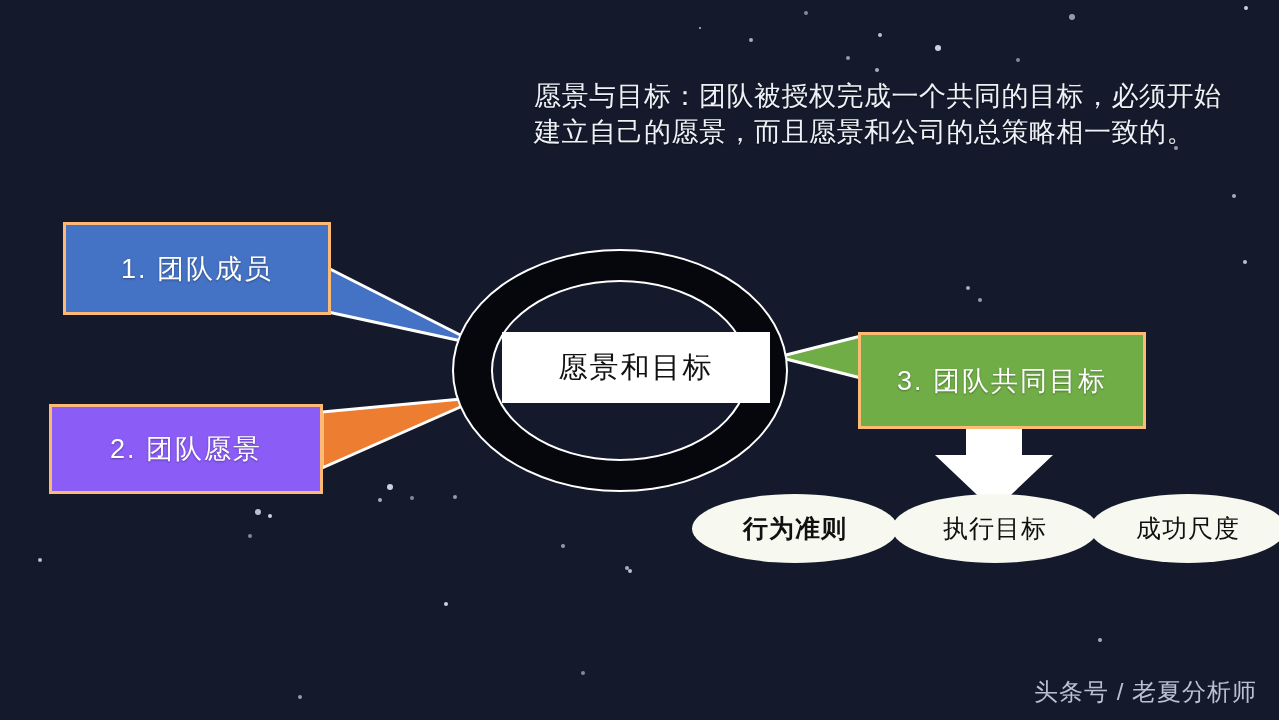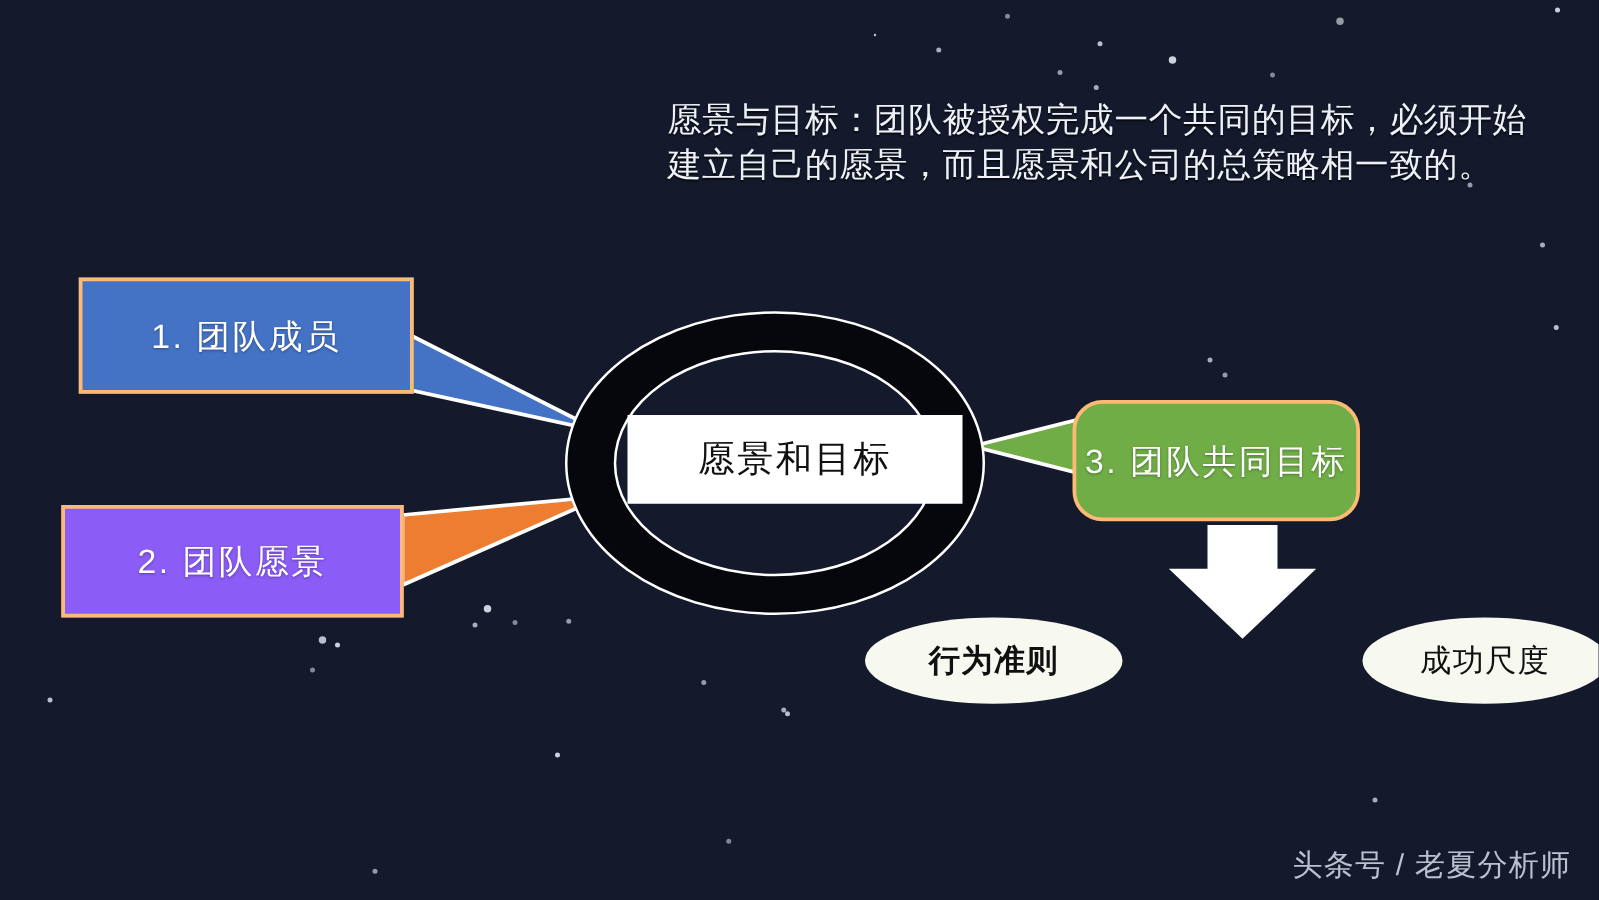--- a/index.html
+++ b/index.html
@@ -95,23 +95,22 @@
   }
   #box-members {
     left: 63px;  top: 222px;  width: 268px; height: 93px;
     background: #4472c4;
   }
   #box-vision {
     left: 49px;  top: 404px;  width: 274px; height: 90px;
     background: #ed7d31;
   }
   #box-goal {
-    left: 858px; top: 320px;  width: 230px; height: 97px;
+    left: 858px; top: 332px;  width: 288px; height: 97px;
     background: #70ad47;
-    border-radius: 24px;
   }
 
   
   #connectors {
     position: absolute;
     left: 0; top: 0;
     width: 1279px; height: 720px;
     pointer-events: none;
   }
 
@@ -199,17 +198,18 @@
 
   <div id="ring-outer" style="background: rgb(6, 7, 12); border-color: rgb(255, 255, 255);"></div>
   <div id="ring-inner" style="background: rgb(20, 26, 43); border-color: rgb(255, 255, 255);"></div>
   <div id="center-label" style="background: rgb(255, 255, 255);">愿景和目标</div>
 
   <div class="callout" id="box-members" style="background: rgb(68, 114, 196);">1. 团队成员</div>
   <div class="callout" id="box-vision" style="background: #8b5cf6;">2. 团队愿景</div>
   <div class="callout" id="box-goal" style="background: rgb(112, 173, 71);">3. 团队共同目标</div>
 
   <div class="pill" id="pill-rules" style="background: rgb(247, 248, 239); font-weight: bold;">行为准则</div>
+  <div class="pill" id="pill-exec" style="background: rgb(247, 248, 239);">执行目标</div>
   <div class="pill" id="pill-metric" style="background: rgb(247, 248, 239);">成功尺度</div>
 
   <div id="watermark">头条号 / 老夏分析师</div>
 
 </div>
 
 </body></html>

